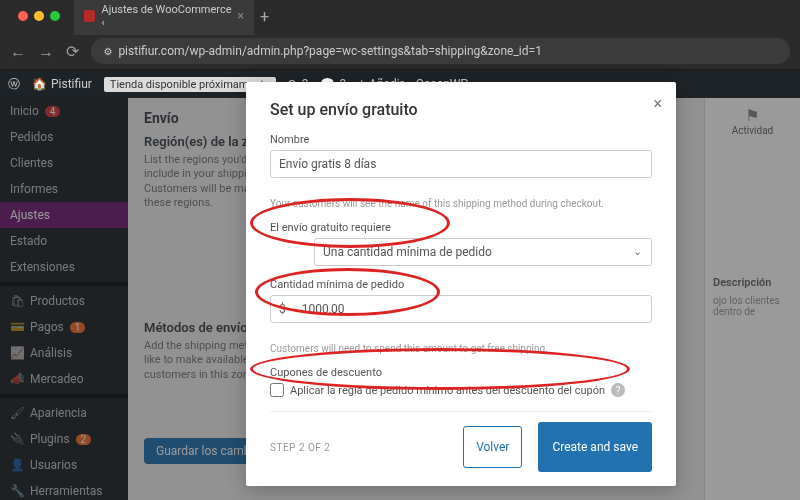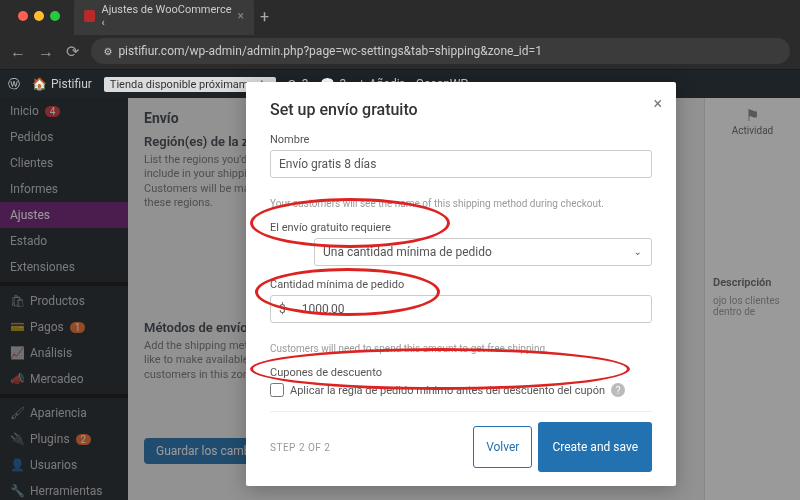--- a/index.html
+++ b/index.html
@@ -58,21 +58,21 @@
 .fld .amt-wrap { display: flex; align-items: center; border: 1px solid #ccc; border-radius: 3px; }
 .fld .amt-wrap span.cur { padding: 0 8px; color: #666; font-size: 12px; }
 .fld .amt-wrap input { border: none; flex: 1; }
 .fld .hint { font-size: 10px; color: #999; margin-top: 20px; }
 .chk-row { display: flex; align-items: center; gap: 6px; font-size: 11px; color: #555; }
 .chk-row input[type=checkbox] { width: 14px; height: 14px; }
 .help { width: 14px; height: 14px; border-radius: 50%; background: #bbb; color: #fff; font-size: 10px; display: inline-flex; align-items: center; justify-content: center; }
 .modal-footer { border-top: 1px solid #eee; margin-top: 14px; padding-top: 10px; display: flex; align-items: center; }
 .step { font-size: 10px; color: #999; letter-spacing: .5px; }
 .modal-footer .spacer { flex: 1; }
-.btn-back { background: #fff; border: 1px solid #2271b1; color: #2271b1; padding: 13px 12px; font-size: 12px; border-radius: 3px; cursor: pointer; margin-right: 6px; }
+.btn-back { background: #fff; border: 1px solid #2271b1; color: #2271b1; padding: 13px 12px; font-size: 12px; border-radius: 3px; cursor: pointer; margin-right: 16px; }
 .btn-primary { background: #2271b1; color: #fff; border: none; padding: 18px 14px; font-size: 12px; border-radius: 3px; cursor: pointer; }
 
 
 .oval { position: absolute; border: 3px solid #d22; border-radius: 50%; pointer-events: none; }
 .ov1 { left: 250px; top: 198px; width: 200px; height: 50px; }
 .ov2 { left: 255px; top: 268px; width: 185px; height: 48px; }
 .ov3 { left: 250px; top: 348px; width: 380px; height: 42px; }
 .select-caret { position: absolute; right: 10px; top: 8px; color: #666; font-size: 10px; pointer-events: none; }
 .sel-wrap { position: relative; margin-left: 44px; }
 </style>

